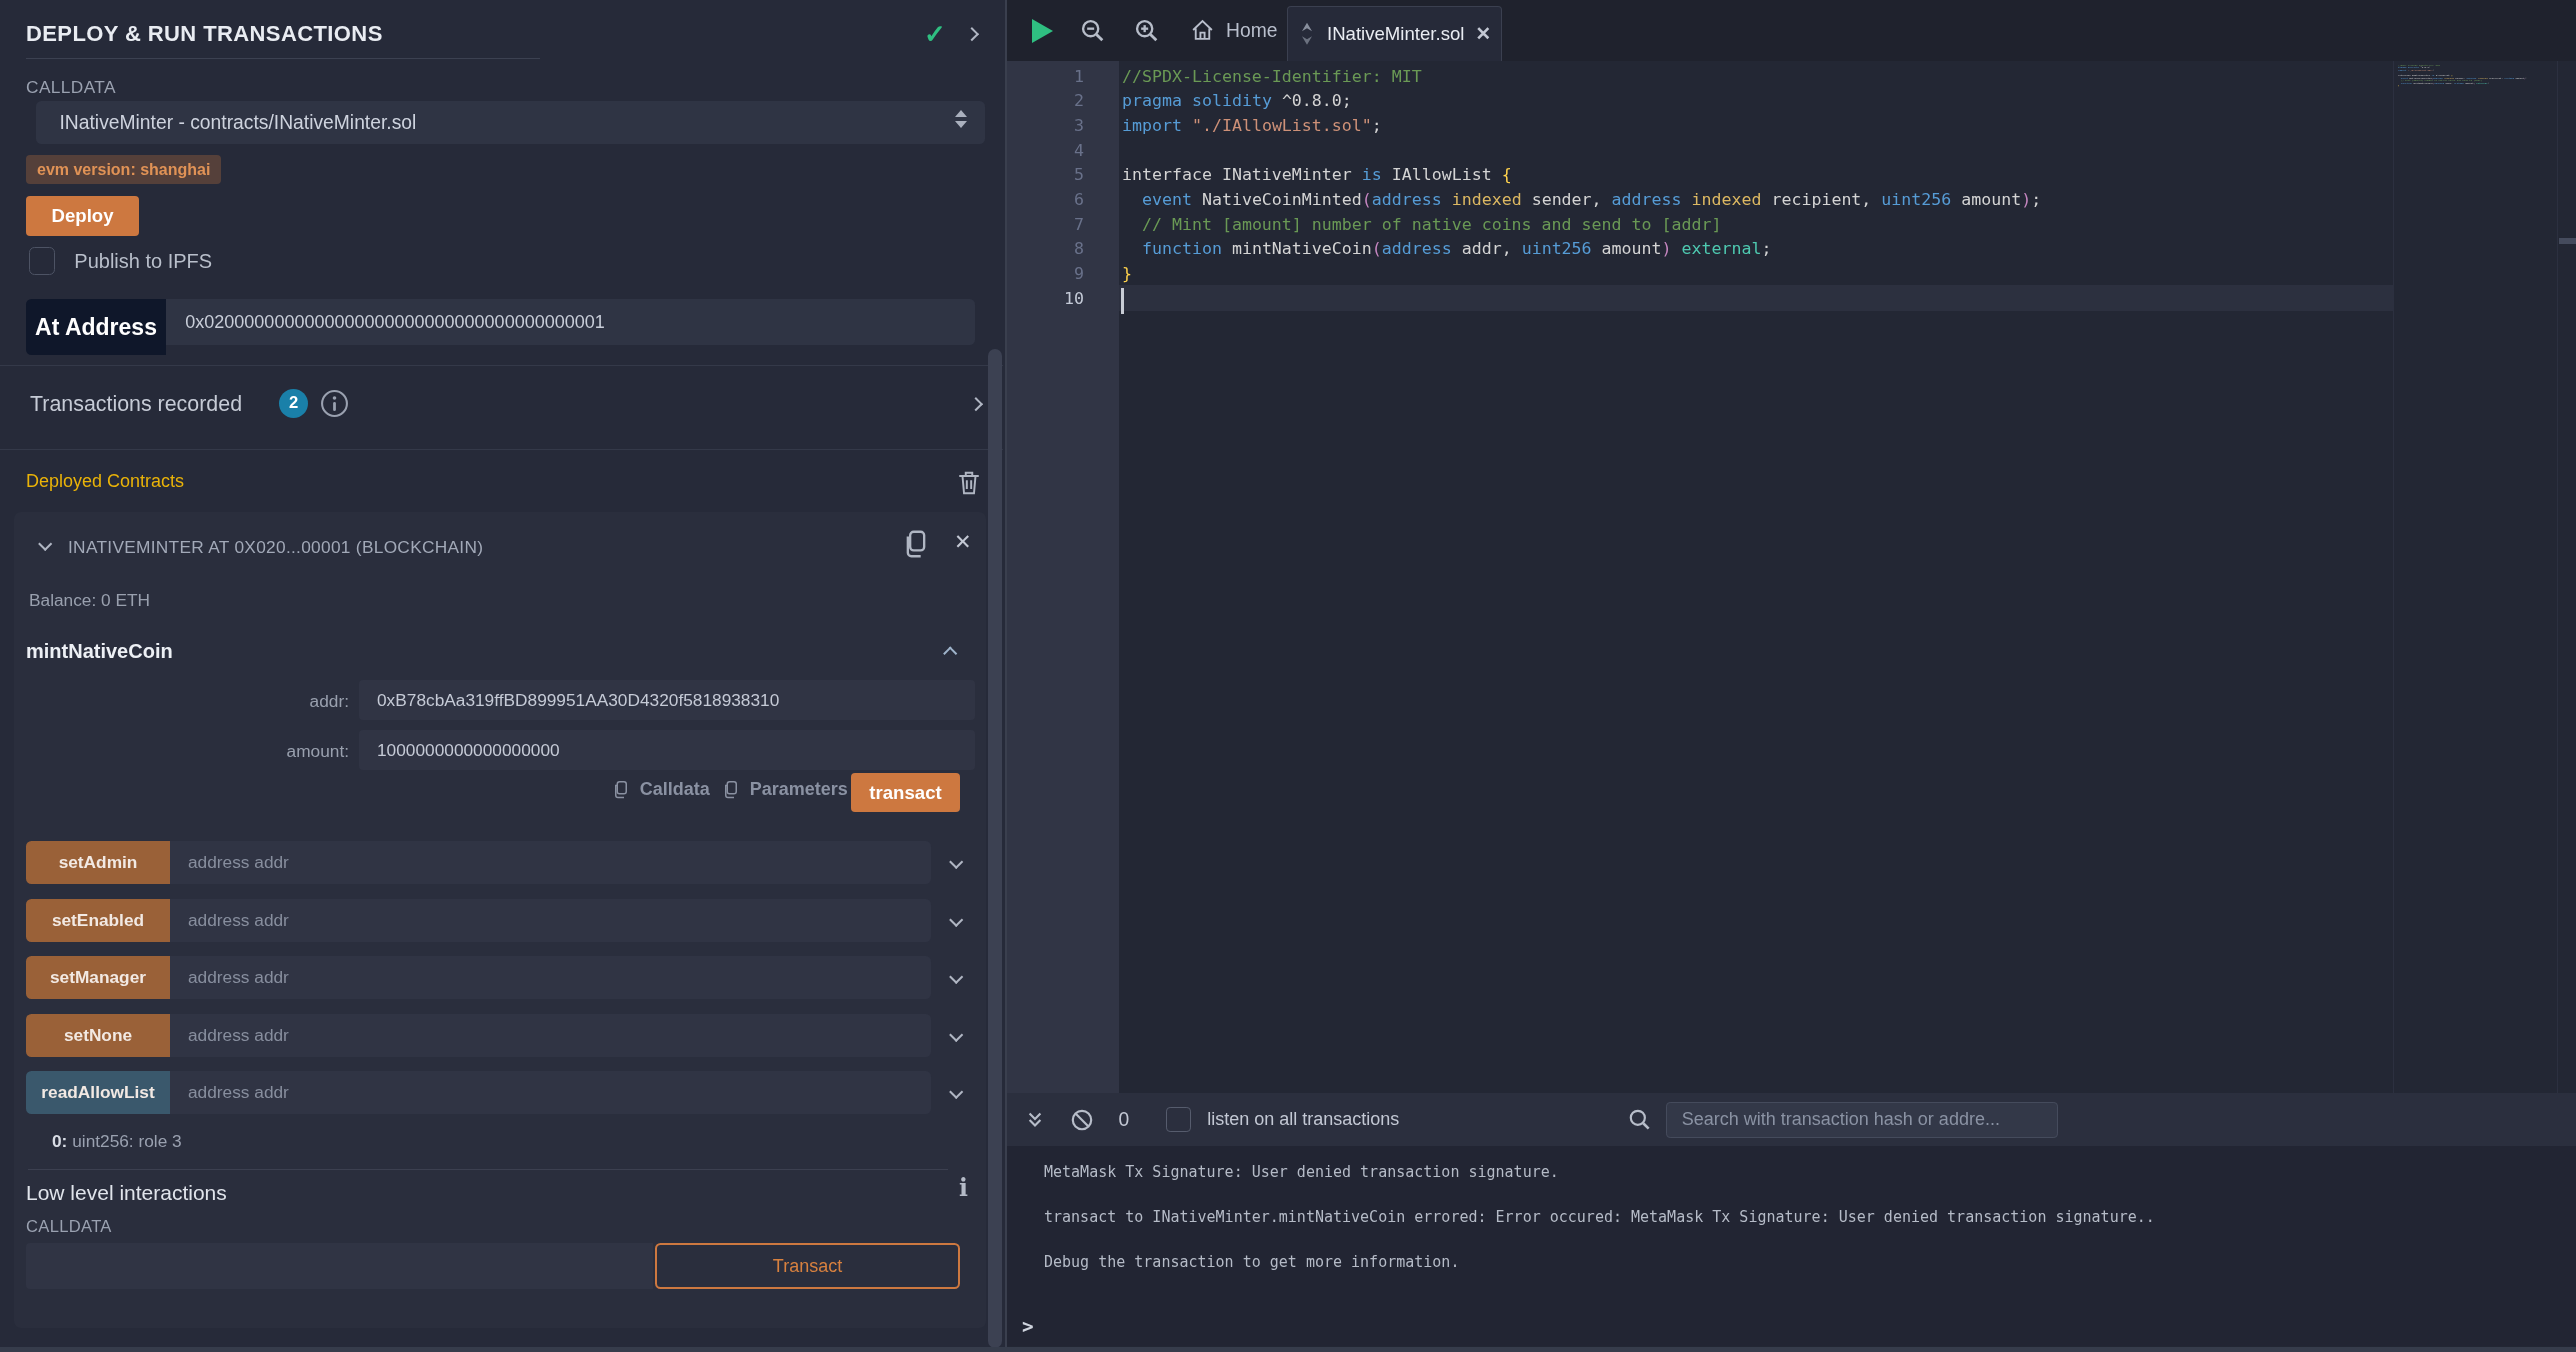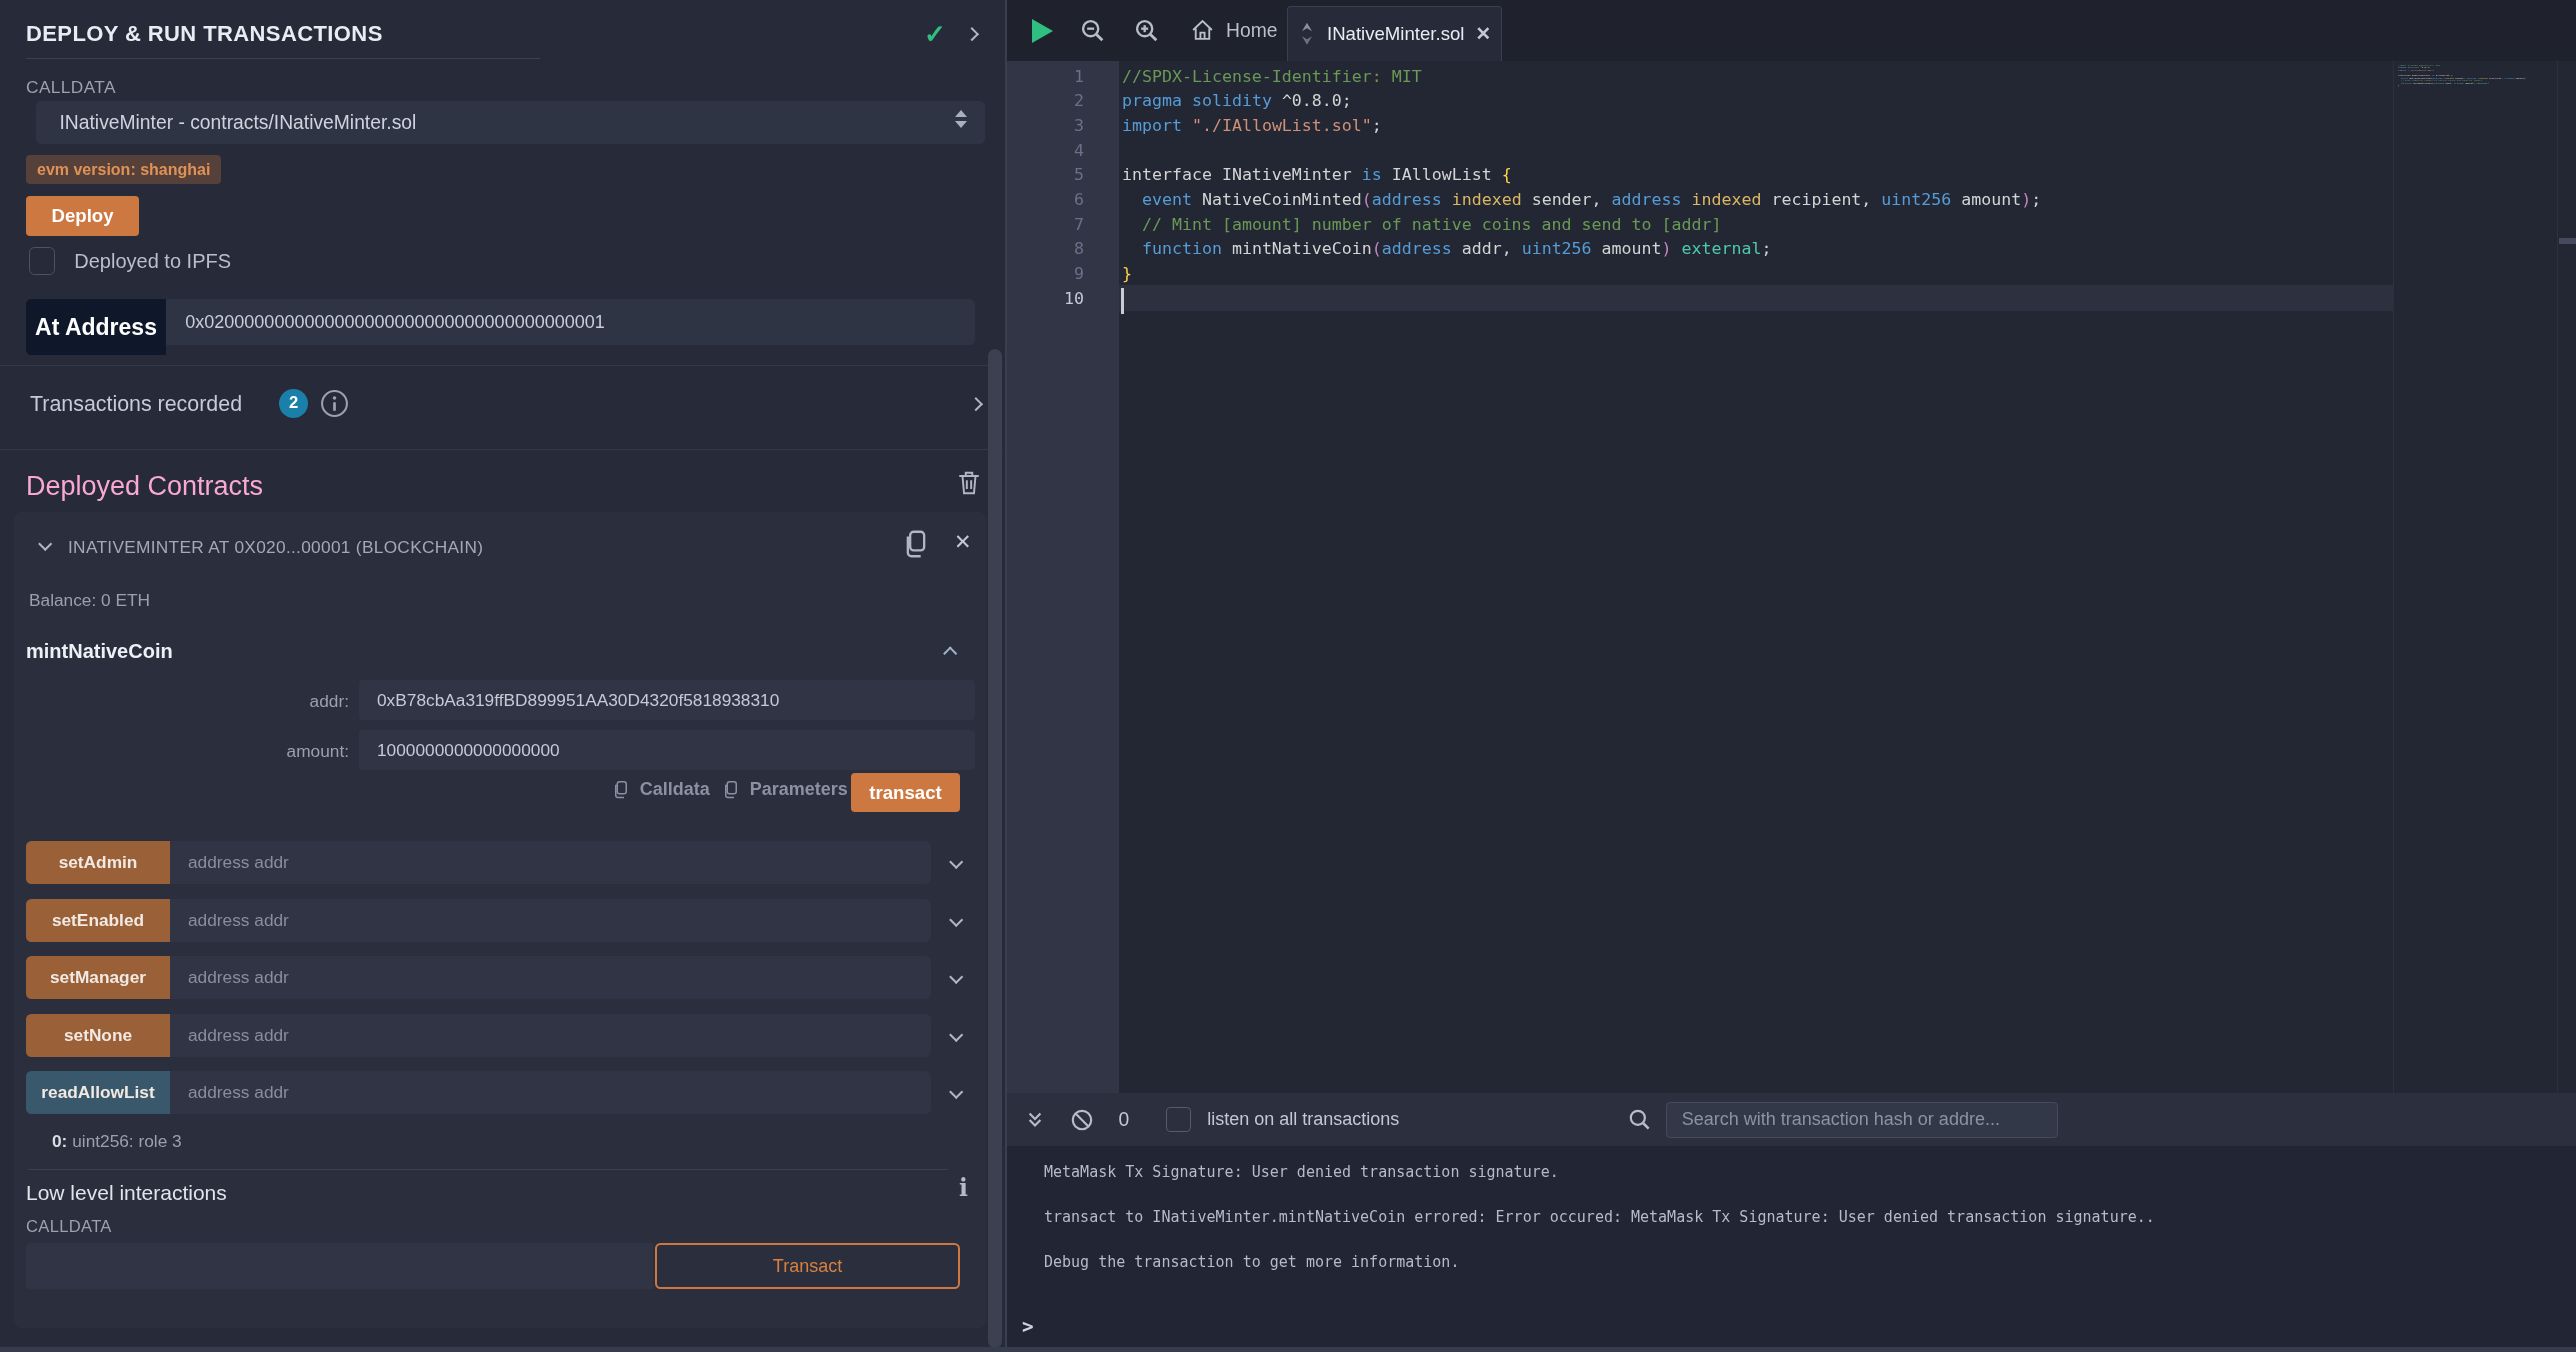--- a/index.html
+++ b/index.html
@@ -44,21 +44,21 @@
   .ataddr-row { left:26px; top:299px; width:949px; height:46px; display:flex; }
   .ataddr-btn { width:140px; height:56px; background:#0f172a; color:#fff; border:none; border-radius:5.5px 0 0 5.5px;
     font-size:23px; font-weight:700; font-family:inherit; }
   .ataddr-input { flex:1; background:#2f3444; border:none; border-radius:0 5.5px 5.5px 0; color:#c9ced9;
     font-size:18px; padding:0 19.3px; font-family:inherit; }
   .hr { left:0; width:1003px; height:1.4px; background:#343949; }
   .tx-row { left:4px; top:384px; width:1003px; height:50px; }
   .tx-label { position:absolute; left:26px; top:8.3px; font-size:21.4px; color:#c6cbd6; }
   .count-badge { position:absolute; left:275px; top:4.8px; width:29px; height:29px; border-radius:50%; background:#1a80a9;
     color:#fff; font-size:16.6px; font-weight:700; display:flex; align-items:center; justify-content:center; }
-  .section-title { font-size:27px; color:#f9a8d4;text-align:right; }
+  .section-title { font-size:18px; color:#eab308;text-align:right; }
 
   
   .card { left:14px; top:512px; width:972px; height:816px; background:#2a2e3d; border-radius:7px; }
   .card-header-title { left:68px; top:537px; font-size:17.3px; color:#a2a9b8; letter-spacing:0.3px; }
   .balance { left:29px; top:590px; font-size:17.3px; color:#99a0ae; }
   .fn-name { left:26px; top:640px; font-size:20px; font-weight:700; color:#edf0f5; }
   .field-label { position:absolute; width:169px; text-align:right; font-size:17.3px; color:#99a0ae; }
   .field-input { position:absolute; left:359px; width:616px; height:40px; background:#303444; border:none; border-radius:4.1px;
     color:#c5cad6; font-size:17.3px; padding:0 18px; font-family:inherit; }
   .link-btn { display:flex; align-items:center; gap:9.7px; background:none; border:none; cursor:pointer;
@@ -153,21 +153,21 @@
         <span class="tri-up"></span>
         <span class="tri-dn"></span>
       </span>
   </div>
   <div class="abs evm-badge">evm version: shanghai</div>
 
   <button class="abs btn-orange deploy-btn">Deploy</button>
 
   <div class="abs pub-row">
     <span class="checkbox"></span>
-    <span class="pub-label">Deployed to IPFS</span>
+    <span class="pub-label">Publish to IPFS</span>
   </div>
 
   <div class="abs ataddr-row">
     <button class="ataddr-btn">At Address</button>
     <input class="ataddr-input" value="0x0200000000000000000000000000000000000001" style="">
   </div>
 
   <div class="abs hr" style="top:365px;"></div>
   <div class="abs tx-row">
     <span class="tx-label">Transactions recorded</span>

